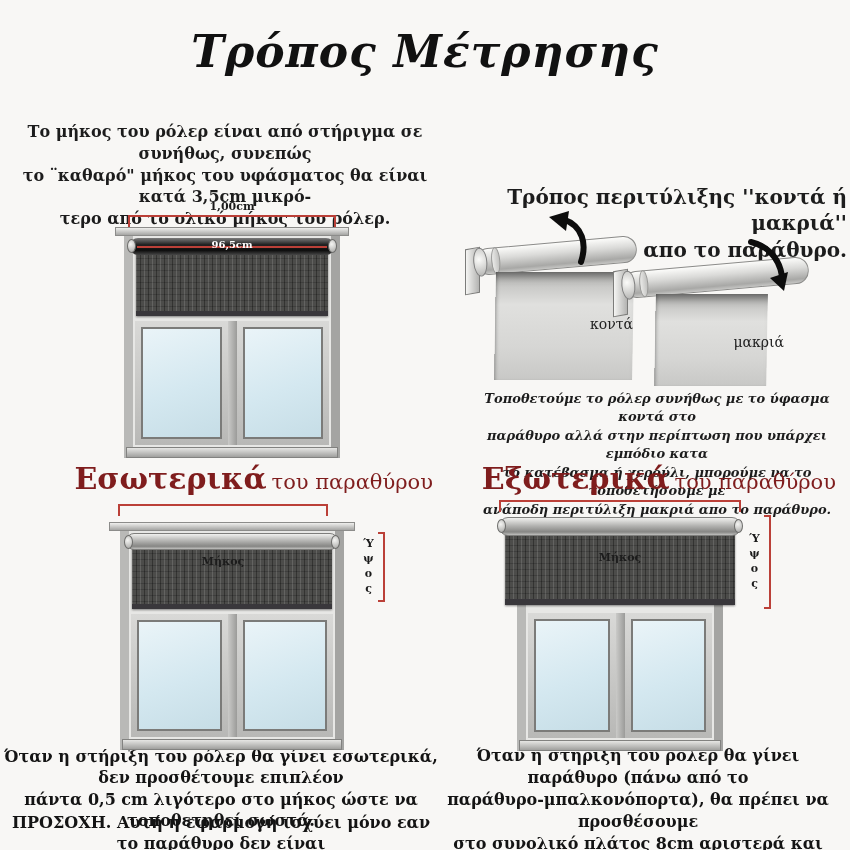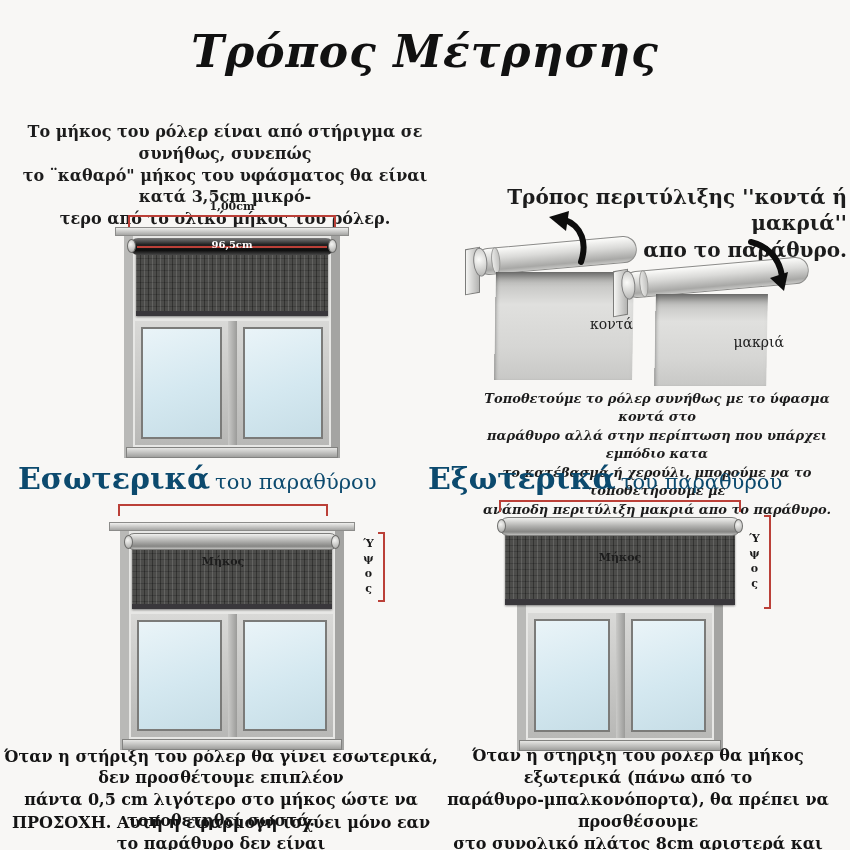--- a/index.html
+++ b/index.html
@@ -27,21 +27,21 @@
     text-align:center; font-size:16px; line-height:1.36; font-weight:600;
   }
   .wrap-head {
     position:absolute; left:462px; top:184px; width:385px;
     text-align:right; font-size:20px; font-weight:bold; line-height:1.32;
   }
   .wrap-note {
     position:absolute; left:468px; top:390px; width:378px;
     text-align:center; font-size:13px; font-style:italic; font-weight:700; line-height:1.42;
   }
-  .sechead { position:absolute; top:461px; text-align:left; color:#0c4a6e; white-space:nowrap; }
+  .sechead { position:absolute; top:461px; text-align:right; color:#7f1d1d; white-space:nowrap; }
   .sechead .big   { font-size:30px; font-weight:bold; }
   .sechead .small { font-size:21px; }
   #sh-int { left:18px;  width:415px; }
   #sh-ext { left:428px; width:408px; }
   .note { position:absolute; text-align:center; font-size:16px; line-height:1.33; color:#141414; font-weight:600; }
   #note-int { left:2px;   top:746px; width:438px; }
   #caution  { left:2px;   top:812px; width:438px; }
   #note-ext { left:432px; top:745px; width:412px; line-height:1.38; }
 
   
@@ -296,19 +296,19 @@
 
   <div class="note" id="note-int">
     <div>Όταν η στήριξη του ρόλερ θα γίνει εσωτερικά, δεν προσθέτουμε επιπλέον</div>
     <div>πάντα 0,5 cm λιγότερο στο μήκος ώστε να τοποθετηθεί σωστά.</div>
   </div>
   <div class="note" id="caution">
     <div>ΠΡΟΣΟΧΗ. Αυτή η εφαρμογή ισχύει μόνο εαν το παράθυρο δεν είναι</div>
 
   </div>
   <div class="note" id="note-ext">
-    <div>Όταν η στήριξη του ρόλερ θα μήκος εξωτερικά (πάνω από το</div>
+    <div>Όταν η στήριξη του ρόλερ θα γίνει παράθυρο (πάνω από το</div>
     <div>παράθυρο-μπαλκονόπορτα), θα πρέπει να προσθέσουμε</div>
     <div>στο συνολικό πλάτος 8cm αριστερά και 8cm δεξιά, ενώ στο</div>
 
   </div>
 
 </div>
 
 </body></html>

